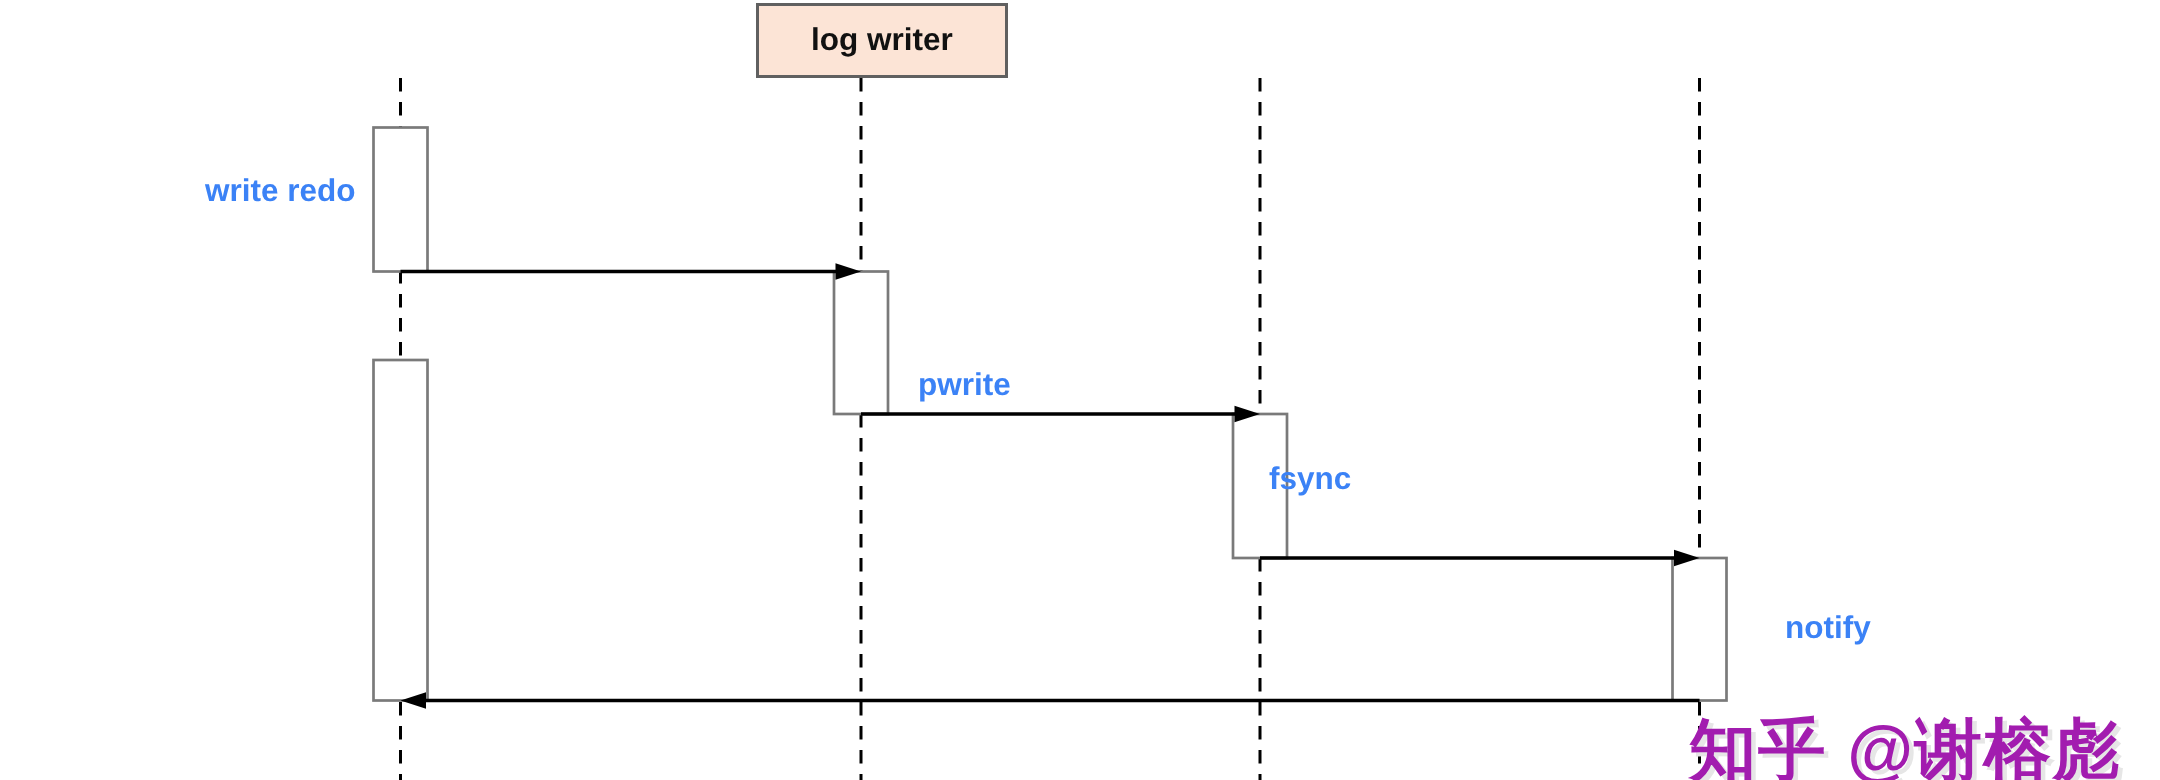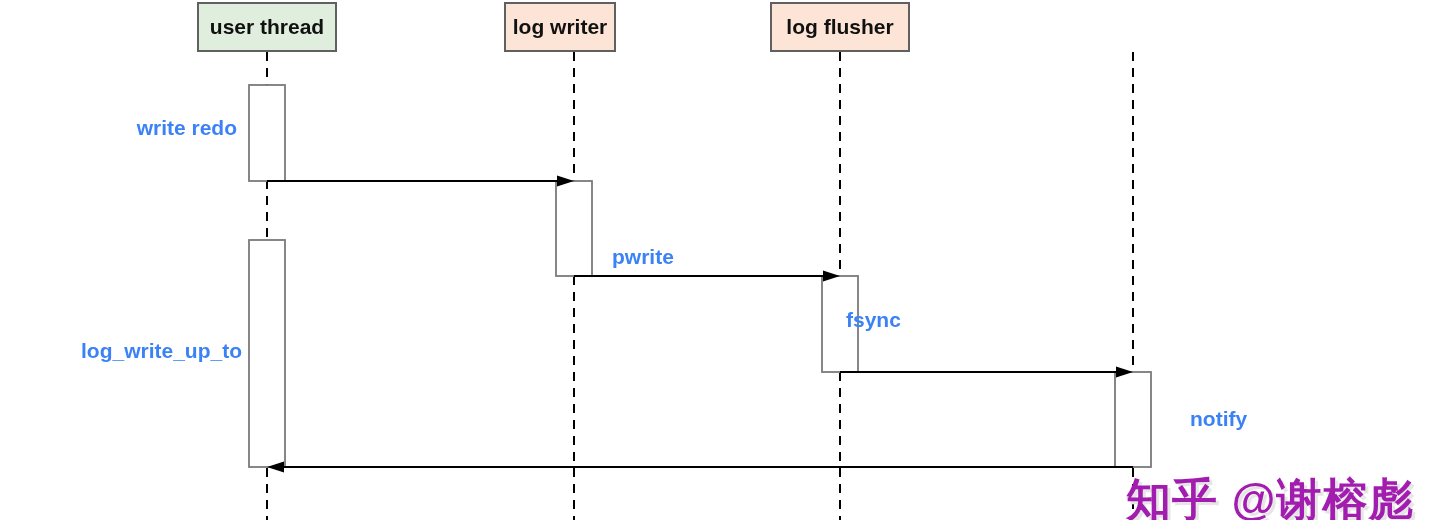--- a/index.html
+++ b/index.html
@@ -28,21 +28,21 @@
     border: 2px solid #606060;
     display: flex;
     align-items: center;
     justify-content: center;
     font-size: 21px;
     font-weight: bold;
     color: #111111;
     white-space: nowrap;
   }
   .actor-user-thread      { left: 197px;  width: 140px; }
-  .actor-log-writer       { left: 504px;  width: 112px; }
+  .actor-log-writer       { left: 504px;  width: 168px; }
   .actor-log-flusher      { left: 770px;  width: 140px; }
   .actor-log-flush-notifier { left: 1035px; width: 196px; }
 
   .msg-label {
     position: absolute;
     font-size: 21px;
     font-weight: bold;
     color: #3b82f6;
     white-space: nowrap;
     height: 26px;
@@ -102,32 +102,29 @@
         <line x1="840" y1="372" x2="1118" y2="372"></line>
         <polygon points="1133,372 1116,366.5 1116,377.5" stroke="none"></polygon>
       </g>
       <g>
         <line x1="1133" y1="467" x2="282" y2="467"></line>
         <polygon points="267,467 284,461.5 284,472.5" stroke="none"></polygon>
       </g>
     </g>
   </svg>
 
-  <div class="actor-box actor-user-thread" style="background-color: rgb(224, 238, 221);">user thread</div>
 
   <div class="actor-box actor-log-writer" style="background-color: rgb(252, 228, 214);">log writer</div>
 
-  <div class="actor-box actor-log-flusher" style="background-color: rgb(252, 228, 214);">log flusher</div>
 
 
   <div class="msg-label label-write-redo">write redo</div>
 
   <div class="msg-label label-pwrite">pwrite</div>
 
   <div class="msg-label label-fsync">fsync</div>
 
   <div class="msg-label label-notify">notify</div>
 
-  <div class="msg-label label-log-write-up-to">log_write_up_to</div>
 
   <div class="watermark" style="color: #a21caf; margin-top: 36px;">知乎 @谢榕彪</div>
 
 </div>
 
 </body></html>

